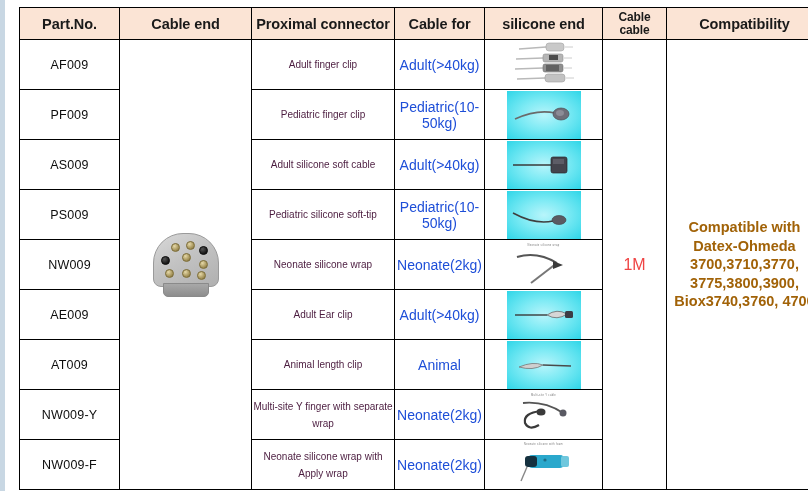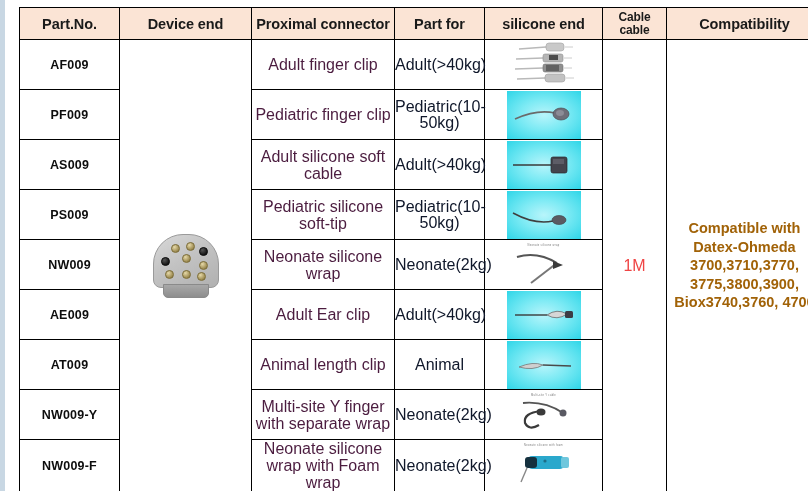--- a/index.html
+++ b/index.html
@@ -40,33 +40,33 @@
     height: 32px;
     font-size: 14.5px;
     font-weight: bold;
     color: #1a1a1a;
     letter-spacing: -0.1px;
   }
   th.cable-head { font-size: 12px; line-height: 13px; }
   tbody tr { height: 50px; }
   td.partno {
     font-size: 12.5px;
-    font-weight: bold;
+    font-weight: normal;
     color: #0d0d0d;
     letter-spacing: 0.2px;
   }
   td.proximal {
-    font-size: 16px;
+    font-size: 10px;
     color: #4b1c3f;
     line-height: 17px;
     padding: 0 3px;
   }
   td.applyfor {
-    font-size: 16px;
-    color: #0f172a;
+    font-size: 14px;
+    color: #1d4ed8;
     line-height: 16px;
     padding: 0 2px;
   }
   td.cablelen {
     font-size: 16px;
     color: #ef4444;
   }
   td.compat {
     font-size: 14.5px;
     font-weight: bold;
@@ -150,23 +150,23 @@
         <col style="width:143px">
       <col style="width:90px">
         <col style="width:118px">
         <col style="width:64px">
         <col style="width:156px">
     </colgroup>
 
     <thead>
       <tr>
         <th>Part.No.</th>
-        <th>Device end</th>
+        <th>Cable end</th>
         <th>Proximal connector</th>
-        <th>Part for</th>
+        <th>Cable for</th>
         <th>silicone end</th>
         <th class="cable-head">Cable cable</th>
         <th>Compatibility</th>
       </tr>
     </thead>
 
     <tbody>
 
       <tr>
         <td class="partno">AF009</td>
@@ -340,21 +340,21 @@
                 <ellipse cx="40" cy="21" rx="4.5" ry="3.5" fill="#3a3a3a"></ellipse>
                 <circle cx="62" cy="22" r="3.5" fill="#595962"></circle>
               </svg>
             </div>
           </div>
         </td>
       </tr>
 
       <tr>
         <td class="partno">NW009-F</td>
-        <td class="proximal">Neonate silicone wrap with Foam wrap</td>
+        <td class="proximal">Neonate silicone wrap with Apply wrap</td>
         <td class="applyfor">Neonate(2kg)</td>
         <td class="patend">
           <div class="pic">
             <div class="white-bg">
               <div class="cap" style="top:2px">Neonate silicone with foam</div>
               <svg width="86" height="48" viewBox="0 0 86 48">
                 <rect x="26" y="14" width="38" height="13" rx="5" fill="#2aa8cc"></rect>
                 <rect x="24" y="15" width="12" height="11" rx="3" fill="#15313f"></rect>
                 <rect x="60" y="15" width="8" height="11" rx="2" fill="#6fc7dd"></rect>
                 <circle cx="44" cy="19" r="1.6" fill="#1d6d87"></circle>

